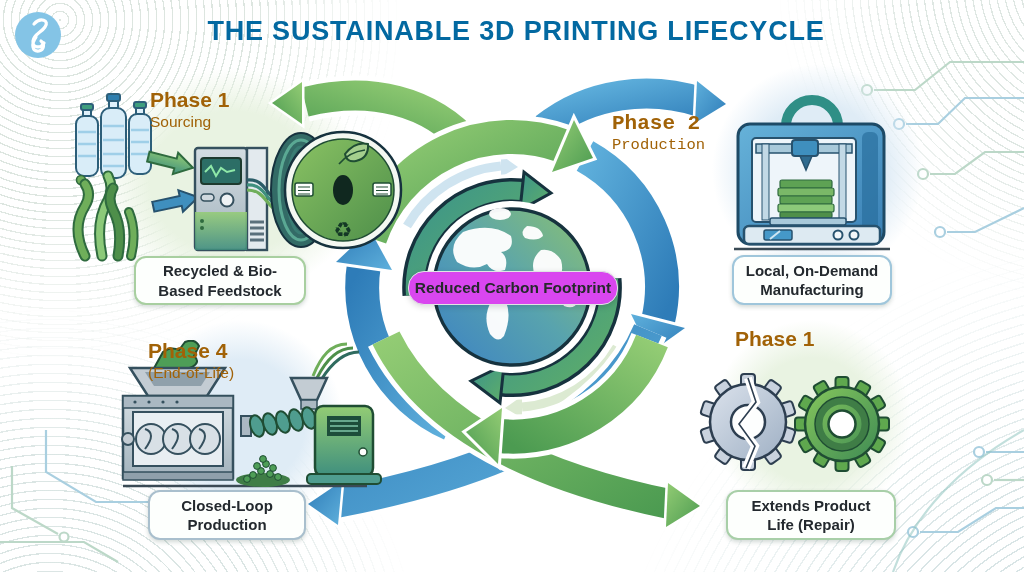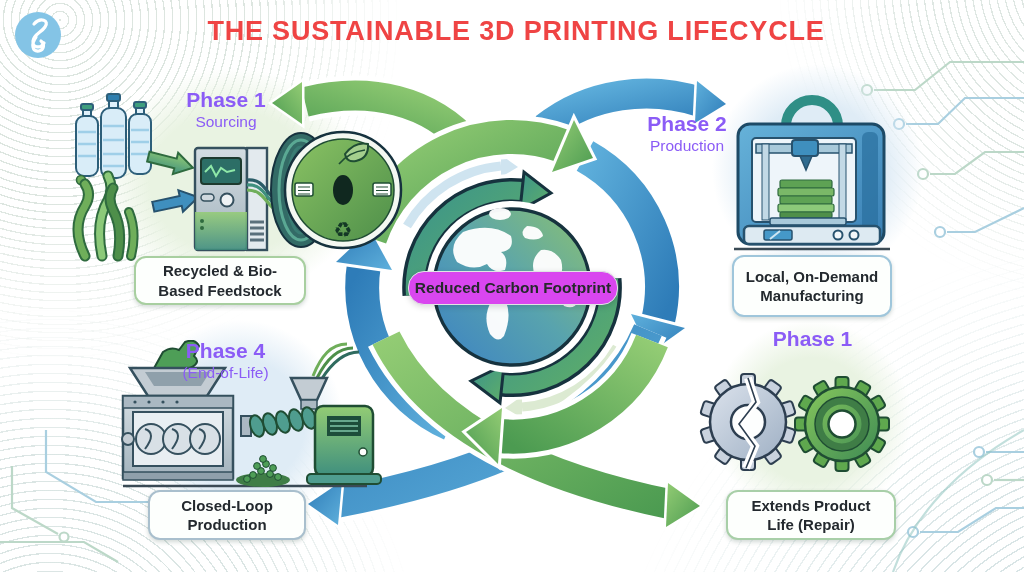--- a/index.html
+++ b/index.html
@@ -21,35 +21,35 @@
   #c-tr{left:780px;top:-340px;width:640px;height:640px;
     background:repeating-radial-gradient(circle at center,rgba(148,176,162,.30) 0 1.3px,transparent 1.3px 8px);
     -webkit-mask:radial-gradient(circle at center,#000 42%,transparent 72%);
             mask:radial-gradient(circle at center,#000 42%,transparent 72%);}
   .circuits,.blobs,.diagram{position:absolute;left:0;top:0;width:1024px;height:572px;}
   .circuits{z-index:1;}
   .blobs{z-index:1;}
   .diagram{z-index:3;}
   .art{position:absolute;z-index:4;}
   .title{position:absolute;top:16px;left:8px;right:0;text-align:center;z-index:6;
-         font-size:27px;font-weight:800;letter-spacing:.8px;color:#ef4444;}
+         font-size:27px;font-weight:800;letter-spacing:.8px;color:#0369a1;}
   .logo{position:absolute;left:14px;top:11px;width:48px;height:48px;z-index:6;}
-  .phase-title{position:absolute;text-align:center;color:#8b5cf6;z-index:6;}
+  .phase-title{position:absolute;text-align:left;color:#a16207;z-index:6;}
   .phase-title .t{font-size:21px;font-weight:800;}
   .phase-title .s{font-size:15.5px;font-weight:500;margin-top:1px;}
   .label-box{position:absolute;z-index:6;background:#fdfffd;border-radius:12px;
      display:flex;align-items:center;justify-content:center;text-align:center;
      font-size:15px;font-weight:700;color:#23292e;line-height:1.3;
      box-shadow:0 2px 4px rgba(50,80,70,.22);padding:3px 8px;box-sizing:border-box;}
   #box1{left:134px;top:256px;width:172px;height:49px;border:2px solid #a8cfa0;}
-  #box2{left:732px;top:255px;width:160px;height:62px;border:2px solid #9fc6db;}
+  #box2{left:732px;top:255px;width:160px;height:50px;border:2px solid #9fc6db;}
   #box3{left:726px;top:490px;width:170px;height:50px;border:2px solid #a8cfa8;}
   #box4{left:148px;top:490px;width:158px;height:50px;border:2px solid #a9bfcd;}
   #pt1{left:150px;top:88px;width:152px;}
-  #pt2{left:612px;top:112px;width:150px;}
+  #pt2{left:612px;top:112px;width:150px;font-family:Liberation Mono, monospace;}
   #pt3{left:735px;top:327px;width:155px;}
   #pt4{left:148px;top:327px;width:155px;margin-top:12px;}
   .pill{position:absolute;left:408px;top:271px;width:208px;height:32px;z-index:7;
      background:#d946ef;border:1px solid #e0e4e4;border-radius:16px;
      display:flex;align-items:center;justify-content:center;
      font-size:15.5px;font-weight:700;color:#26292c;box-shadow:0 2px 6px rgba(0,0,0,.15);}
   #art1{left:55px;top:88px;width:350px;height:175px;}
   #art2{left:720px;top:80px;width:195px;height:180px;}
   #art3{left:690px;top:360px;width:210px;height:125px;}
   #art4{left:95px;top:340px;width:290px;height:150px;}

